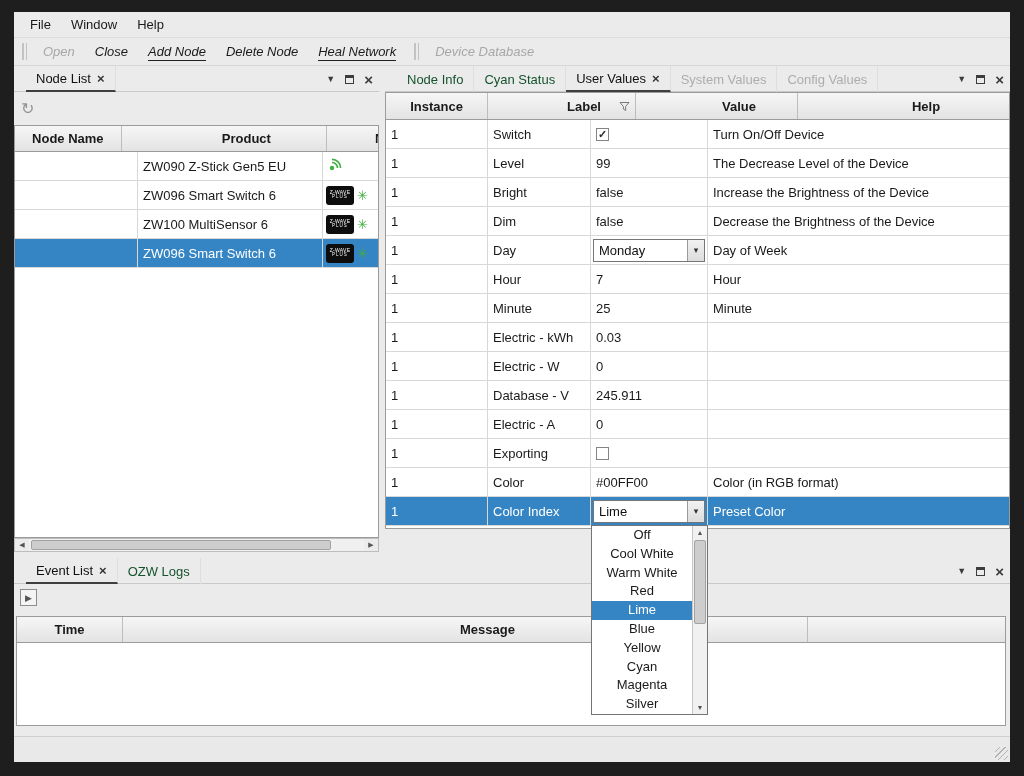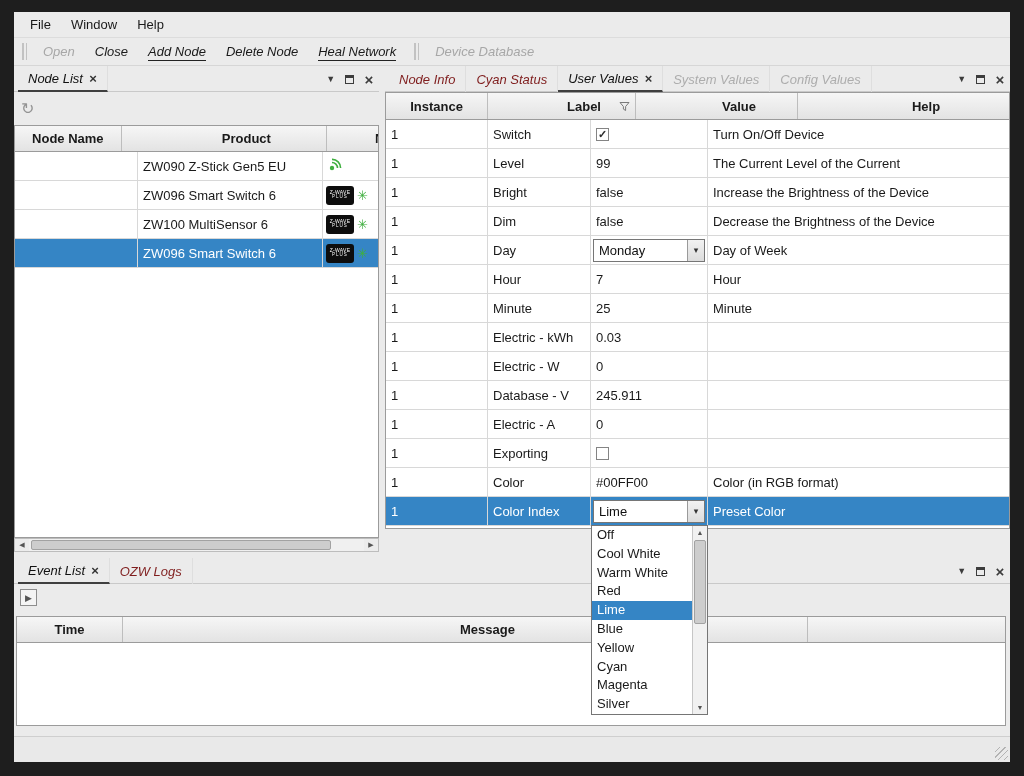--- a/index.html
+++ b/index.html
@@ -1,32 +1,32 @@
 <!DOCTYPE html>
 <html><head>
 <meta charset="utf-8">
 <style>
   * { margin:0; padding:0; box-sizing:border-box; }
   body { font-family:"Liberation Sans", sans-serif; font-size:13px; color:#1a1a1a; }
-  .frame { position:relative; width:1024px; height:776px; background:#1e1e1e; overflow:hidden; }
+  .frame { position:relative; width:1024px; height:776px; background:#1e1e1e; overflow:hidden;text-align:center; }
   .window { position:absolute; left:14px; top:12px; width:996px; height:750px; background:#ebebeb; overflow:hidden; }
 
   
   .menubar { position:absolute; left:0; top:0; right:0; height:26px; display:flex; align-items:center; padding-left:6px; border-bottom:1px solid #dcdcdc; }
   .menu-item { padding:3px 10px; cursor:default; }
   .toolbar { position:absolute; left:0; top:26px; right:0; height:28px; display:flex; align-items:center; border-bottom:1px solid #d6d6d6; }
   .tb-handle { width:5px; height:17px; border-left:2px solid #c2c2c2; border-right:1px solid #c2c2c2; margin:0 6px 0 8px; }
   .tb-btn { padding:4px 10px;font-style:italic; }
   .tb-btn.disabled { color:#a7a7a7; }
   .ul-span { border-bottom:1.5px solid #222; padding-bottom:1px; }
 
   
   .dock { position:absolute; background:#ebebeb; }
-  .tabbar { position:relative; height:26px; border-bottom:1px solid #c9c9c9; display:flex; align-items:stretch; padding-left:4px;font-style:italic; }
-  .tab { display:flex; align-items:center; gap:6px; padding:0 10px; color:#7f1d1d; border-right:1px solid #dedede; height:26px; }
+  .tabbar { position:relative; height:26px; border-bottom:1px solid #c9c9c9; display:flex; align-items:stretch; padding-left:12px; }
+  .tab { display:flex; align-items:center; gap:6px; padding:0 10px; color:#14532d; border-right:1px solid #dedede; height:26px; }
   .tab.active { color:#111; border-bottom:2px solid #3f3f3f; }
   .tab.disabled { color:#adadad; }
   .tab-close { font-size:13px; font-weight:bold; color:#333; line-height:1; }
   .dockbtns { position:absolute; right:6px; top:0; height:26px; display:flex; align-items:center; gap:10px; color:#3c3c3c; }
   .db-caret { font-size:9px; }
   .db-float { width:9px; height:9px; border:1px solid #3c3c3c; border-top:3px solid #3c3c3c; }
   .db-close { font-size:15px; font-weight:bold; line-height:1; }
 
   
   .qtable { position:absolute; background:#fff; border:1px solid #9b9b9b; overflow:hidden; }
@@ -228,21 +228,21 @@
           <span class="checkbox">
                 <span class="check-glyph">✓</span>
               </span>
         </div>
         <div class="td c-help">Turn On/Off Device</div>
       </div>
       <div class="trow">
         <div class="td c-inst">1</div>
         <div class="td c-label">Level</div>
         <div class="td c-value">99</div>
-        <div class="td c-help">The Current Level of the Current</div>
+        <div class="td c-help">The Decrease Level of the Device</div>
       </div>
       <div class="trow">
         <div class="td c-inst">1</div>
         <div class="td c-label">Bright</div>
         <div class="td c-value">false</div>
         <div class="td c-help">Increase the Brightness of the Device</div>
       </div>
       <div class="trow">
         <div class="td c-inst">1</div>
         <div class="td c-label">Dim</div>

